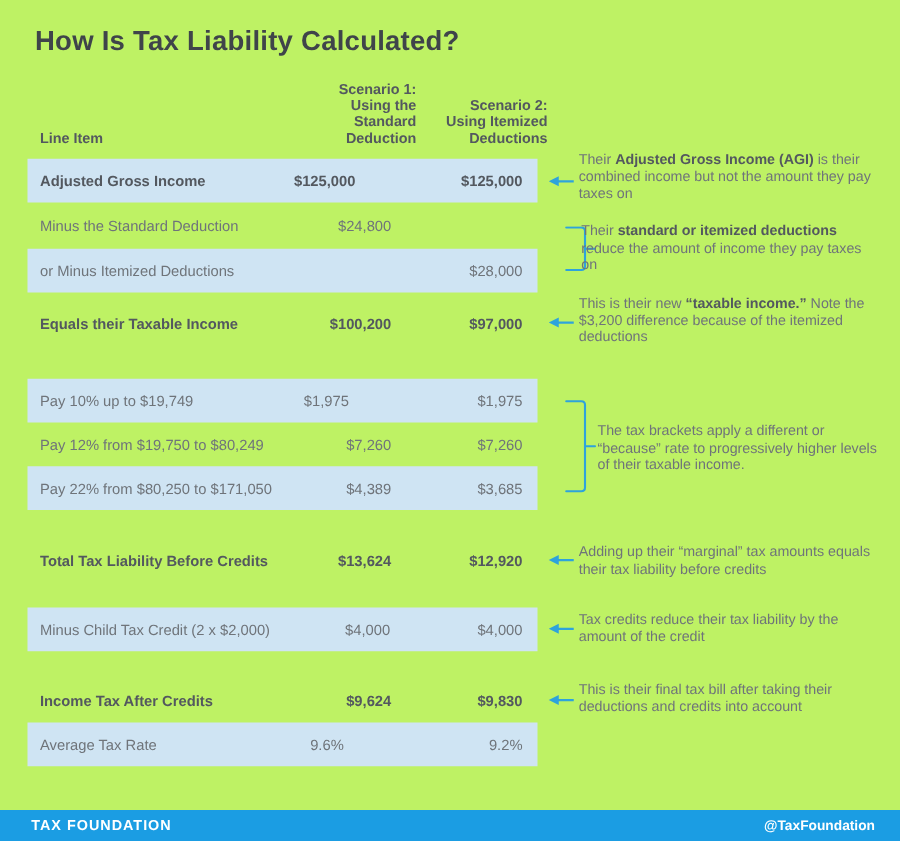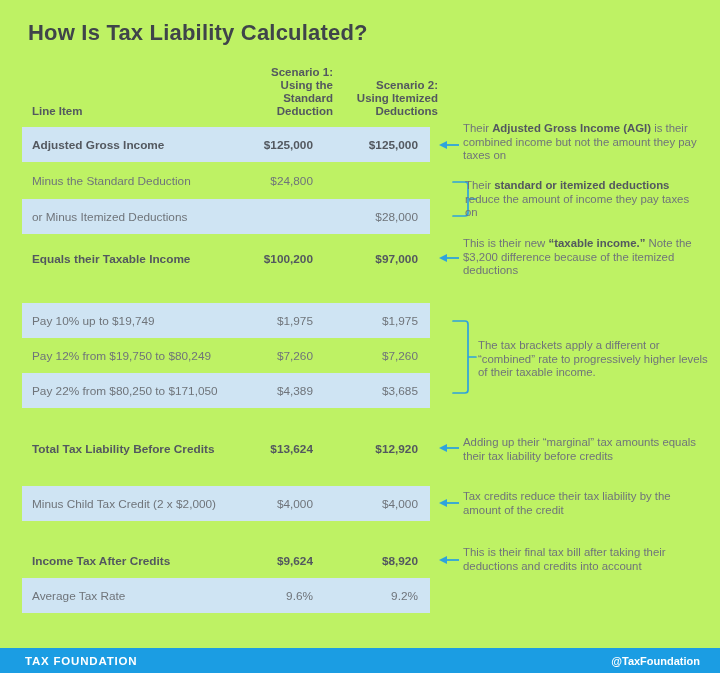--- a/index.html
+++ b/index.html
@@ -19,21 +19,21 @@
 
   .col-head{position:absolute;font-size:11.5px;font-weight:bold;color:var(--bold_text);
             line-height:13px;white-space:pre-line;text-align:right;}
   .head-s1{left:233px;width:100px;top:66px;}
   .head-s2{left:338px;width:100px;top:79px;}
   .head-lineitem{position:absolute;left:32px;top:105px;font-size:11.5px;line-height:13px;
             font-weight:bold;color:var(--bold_text);}
 
   .row{position:absolute;left:22px;width:408px;height:35px;display:flex;align-items:center;
        padding:0 12px 0 10px;box-sizing:border-box;font-size:11.8px;color:var(--body_text);}
-  .row.shaded{background:var(--row_shade);}
+  .row.shaded{background:var(--row_shade);gap:38px;}
   .row.bold{font-weight:bold;color:var(--bold_text);}
   .row .label{flex:1;white-space:nowrap;}
   .row .v1{width:90px;text-align:right;white-space:nowrap;}
   .row .v2{width:105px;text-align:right;white-space:nowrap;}
 
   .ann{position:absolute;font-size:11.4px;line-height:13.5px;color:var(--body_text);}
   .ann b{color:var(--bold_text);}
 
   .marker{position:absolute;color:var(--accent);}
   .marker svg{display:block;}
@@ -101,21 +101,21 @@
     <span class="v2">$12,920</span>
   </div>
   <div class="row shaded" style="top:486px">
     <span class="label">Minus Child Tax Credit (2 x $2,000)</span>
     <span class="v1">$4,000</span>
     <span class="v2">$4,000</span>
   </div>
   <div class="row bold" style="top:543px">
     <span class="label">Income Tax After Credits</span>
     <span class="v1">$9,624</span>
-    <span class="v2">$8,920</span>
+    <span class="v2">$9,830</span>
   </div>
   <div class="row shaded" style="top:578px">
     <span class="label">Average Tax Rate</span>
     <span class="v1">9.6%</span>
     <span class="v2">9.2%</span>
   </div>
 
   <div class="marker" style="left:438px;top:139px">
     <svg width="22" height="12" viewBox="0 0 22 12">
         <path d="M21 6 H7" stroke="currentColor" stroke-width="1.8" fill="none"></path>
@@ -160,21 +160,21 @@
   <div class="ann" style="left:463px;top:122px;width:240px">
     <span>Their </span><b>Adjusted Gross Income (AGI)</b><span> is their combined income but not the amount they pay taxes on</span>
   </div>
   <div class="ann" style="left:465px;top:179px;width:238px">
     <span>Their </span><b>standard or itemized deductions</b><span> reduce the amount of income they pay taxes on</span>
   </div>
   <div class="ann" style="left:463px;top:237px;width:243px">
     <span>This is their new </span><b>“taxable income.”</b><span> Note the $3,200 difference because of the itemized deductions</span>
   </div>
   <div class="ann" style="left:478px;top:339px;width:232px">
-    <span>The tax brackets apply a different or “combined” rate to progressively higher levels of their taxable income.</span><b></b><span></span>
+    <span>The tax brackets apply a different or “because” rate to progressively higher levels of their taxable income.</span><b></b><span></span>
   </div>
   <div class="ann" style="left:463px;top:436px;width:245px">
     <span>Adding up their “marginal” tax amounts equals their tax liability before credits</span><b></b><span></span>
   </div>
   <div class="ann" style="left:463px;top:490px;width:245px">
     <span>Tax credits reduce their tax liability by the amount of the credit</span><b></b><span></span>
   </div>
   <div class="ann" style="left:463px;top:546px;width:252px">
     <span>This is their final tax bill after taking their deductions and credits into account</span><b></b><span></span>
   </div>

